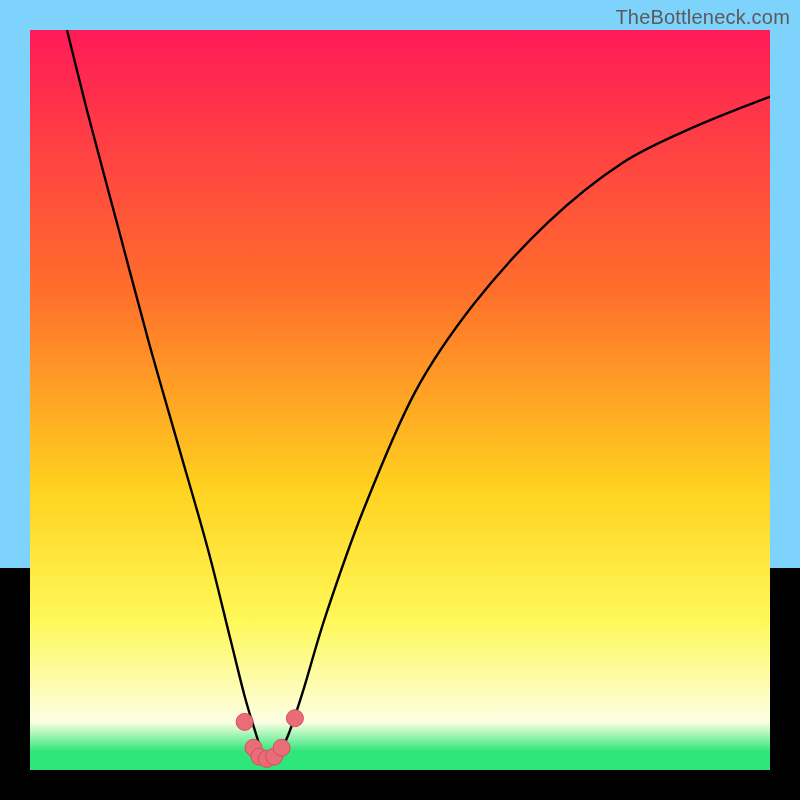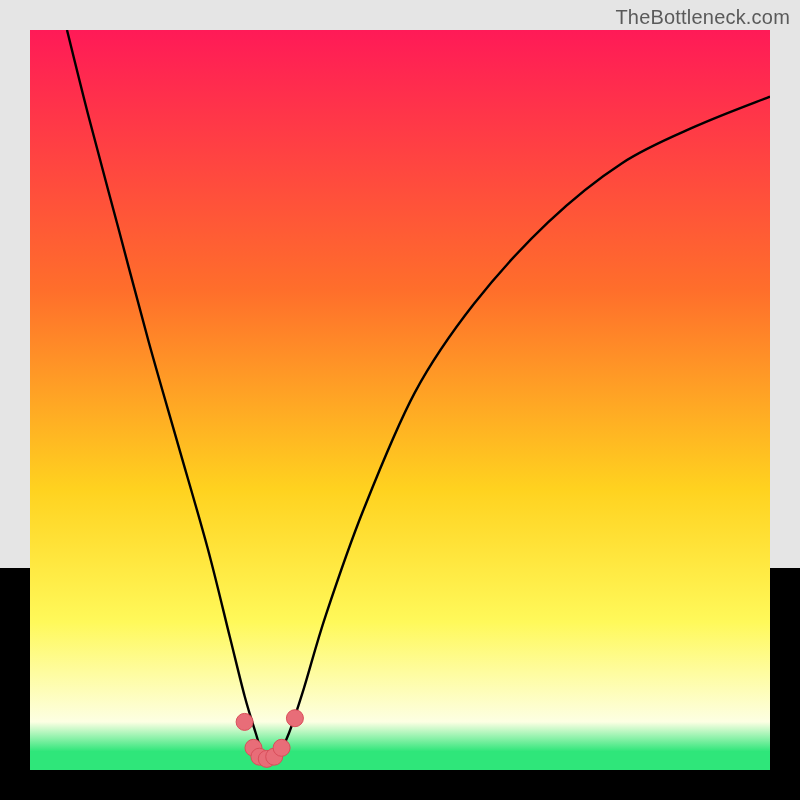--- a/index.html
+++ b/index.html
@@ -10,21 +10,21 @@
     background: #000;
     overflow: hidden;
     font-family: Arial, Helvetica, sans-serif;
   }
   .frame {
     position: absolute;
     left: 0;
     top: 0;
     width: 800px;
     height: 568px;
-    background: #e5e5e5;
+    background: #7dd3fc;
   }
   .plot {
     position: absolute;
     left: 30px;
     top: 30px;
     width: 740px;
     height: 740px;
     
   }
   .watermark {

